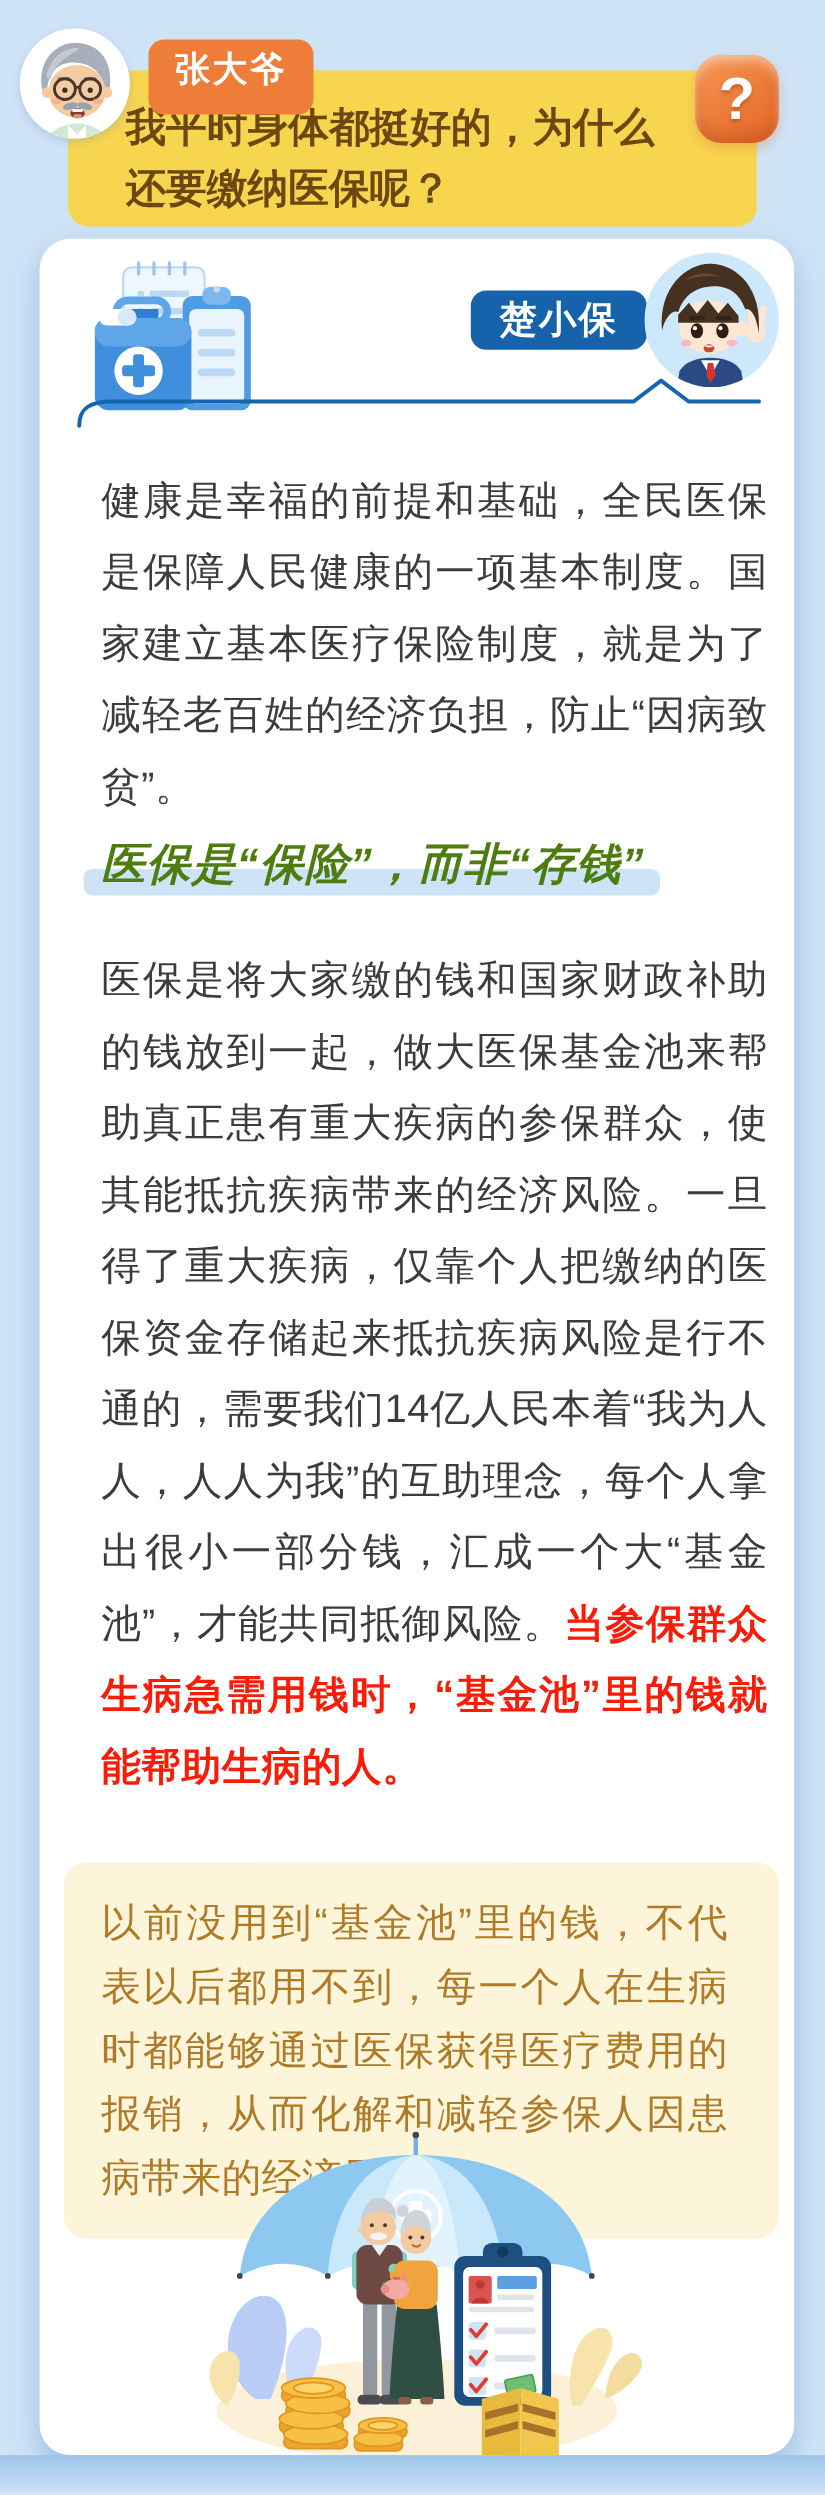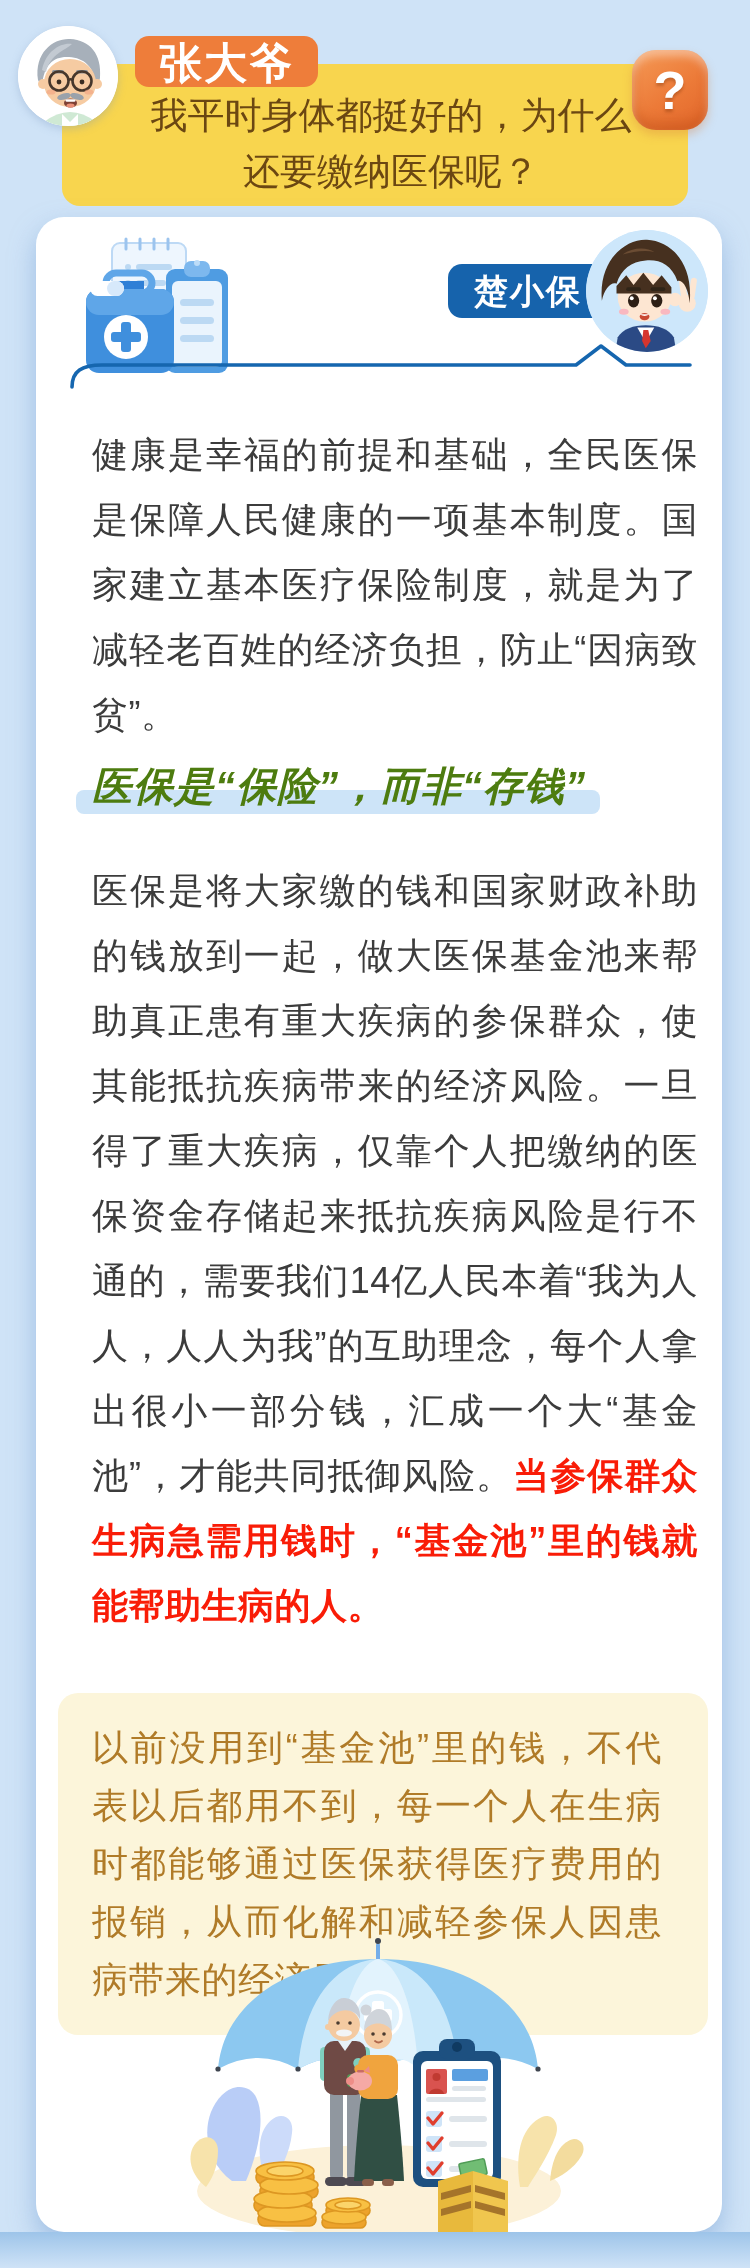--- a/index.html
+++ b/index.html
@@ -8,30 +8,30 @@
     background:#cfe3f7;
     font-family:"Liberation Sans","DejaVu Sans",sans-serif;
   }
   
   .q-bubble{
     position:absolute;left:62px;top:64px;width:626px;height:142px;
     background:#f8d54e;border-radius:18px;
   }
   .q-text{
     position:absolute;left:52px;top:24px;right:20px;
-    font-size:37px;font-weight:400;line-height:56px;color:#6b4712;text-align:center;
+    font-size:37px;font-weight:700;line-height:56px;color:#6b4712;
   }
   .q-avatar{
     position:absolute;left:18px;top:26px;width:100px;height:100px;border-radius:50%;
     background:#ffffff;overflow:hidden;box-shadow:0 3px 8px rgba(120,150,190,.35);
   }
   .q-name-tag{
-    position:absolute;left:135px;top:36px;height:51px;line-height:54px;
+    position:absolute;left:135px;top:36px;height:68px;line-height:54px;
     padding:0 24px;background:#ee7d3a;border-radius:14px;
-    color:#fff;font-size:43px;font-weight:700;letter-spacing:2px;
+    color:#fff;font-size:32px;font-weight:700;letter-spacing:2px;
   }
   .q-mark{
     position:absolute;left:632px;top:50px;width:76px;height:80px;border-radius:24px;
     background:linear-gradient(145deg,#f59a56 0%,#ec7a38 55%,#e2662a 100%);
     box-shadow:inset 0 6px 8px rgba(255,255,255,.40),inset 0 -8px 12px rgba(170,60,5,.30),0 5px 10px rgba(215,125,60,.35);
     display:flex;align-items:center;justify-content:center;
     color:#fff;font-size:54px;font-weight:800;
     text-shadow:0 3px 3px rgba(120,50,10,.35);
   }
   
@@ -39,21 +39,21 @@
     position:absolute;left:36px;top:217px;width:686px;height:2015px;
     background:#ffffff;border-radius:28px;overflow:hidden;
     box-shadow:0 12px 26px rgba(118,160,212,.55);
   }
   .bottom-shade{
     position:absolute;left:0;right:0;top:2232px;height:36px;
     background:linear-gradient(#9dc4e9,#cfe3f7);
   }
   .kit-illustration{position:absolute;left:50px;top:20px;}
   .a-name-tag{
-    position:absolute;left:412px;top:47px;height:54px;line-height:54px;
+    position:absolute;left:392px;top:47px;height:54px;line-height:54px;
     padding:0 26px;background:#1663ac;border-radius:14px;
     color:#fff;font-size:34px;font-weight:700;letter-spacing:2px;
   }
   .a-avatar{
     position:absolute;left:550px;top:13px;width:122px;height:122px;border-radius:50%;
     background:#cde7fb;overflow:hidden;
   }
   .divider{position:absolute;left:20px;top:124px;}
   
   .content{position:absolute;left:56px;top:205px;width:606px;}

